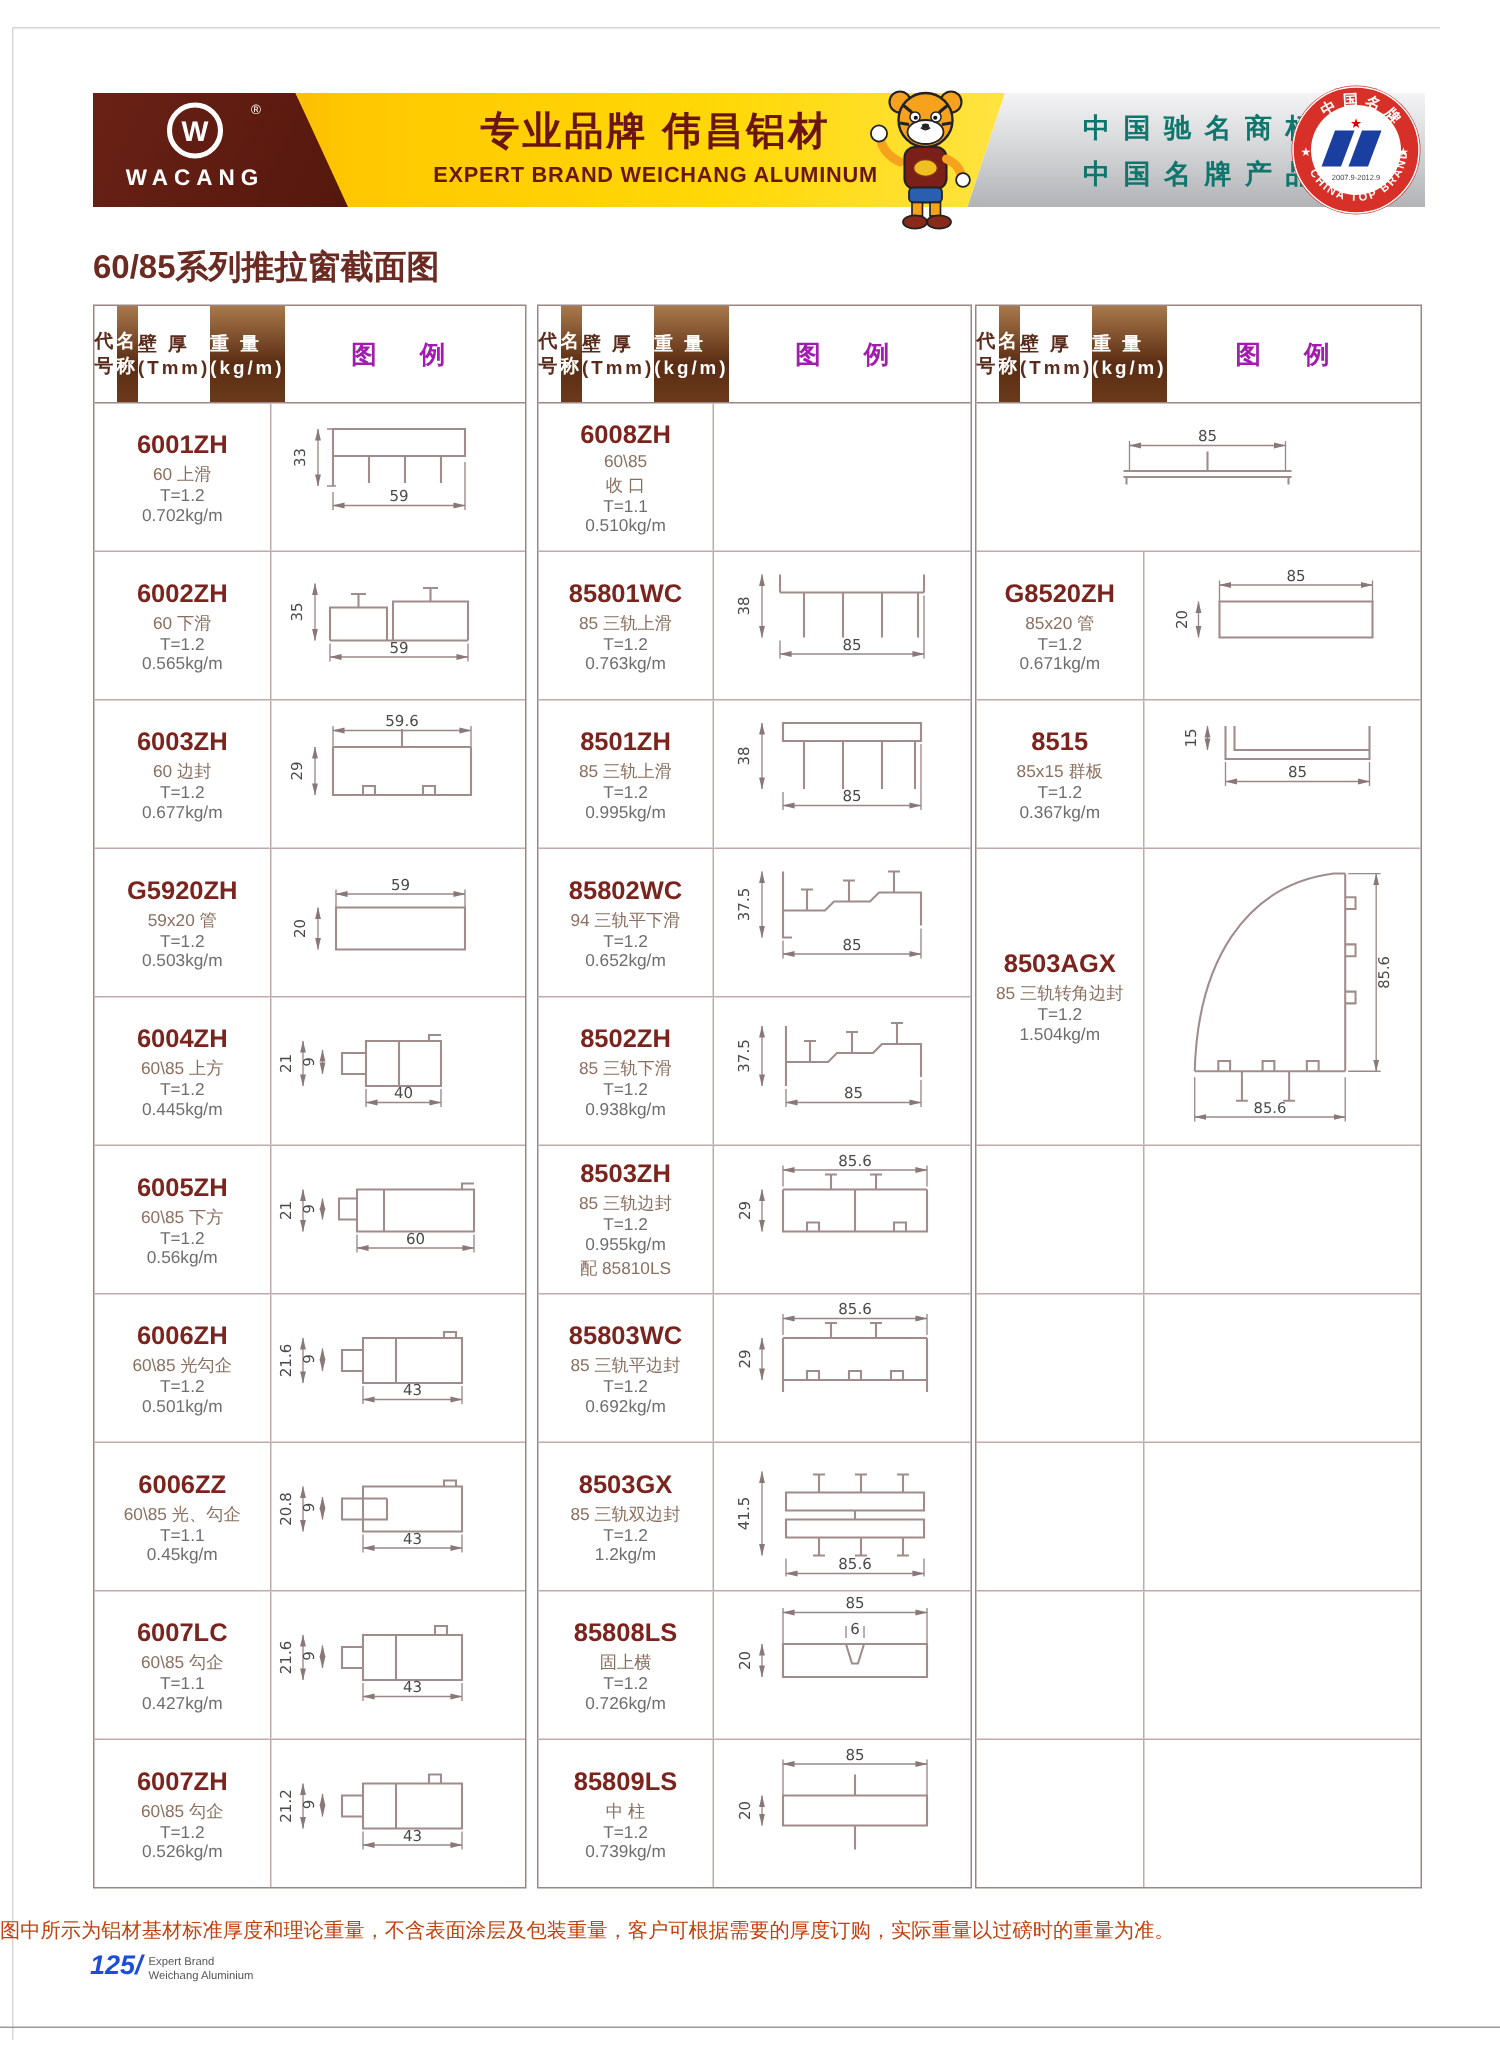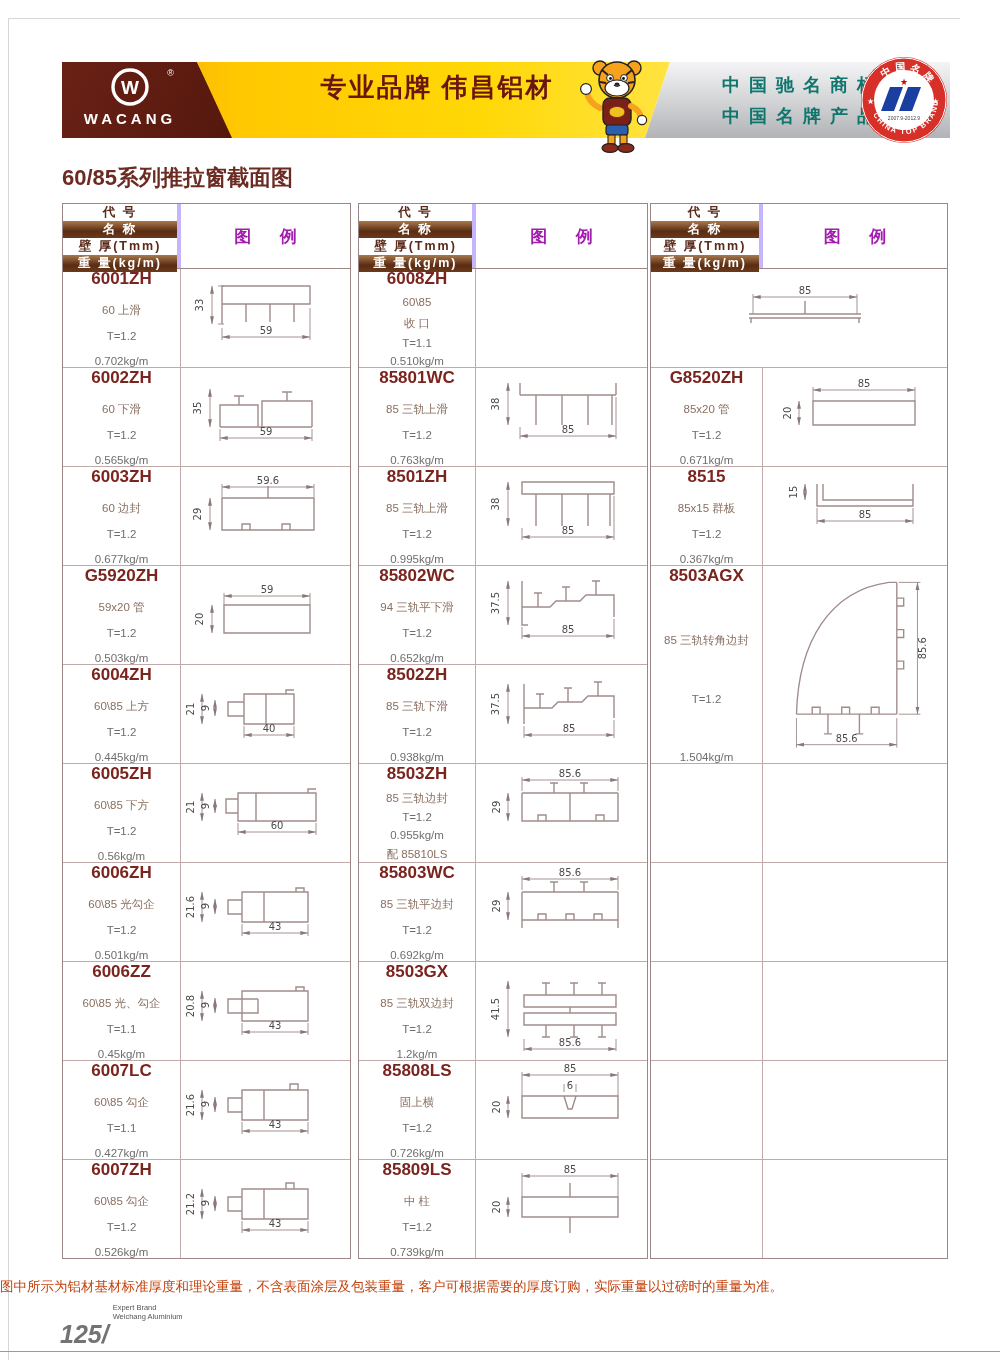--- a/index.html
+++ b/index.html
@@ -29,45 +29,45 @@
   .claim { position:absolute; left:660px; width:185px; text-align:justify; color:#0f766e;
            font-size:18px; font-weight:bold; letter-spacing:9px; white-space:nowrap; }
   .claim1 { top:11px; } .claim2 { top:42px; }
   .tiger { position:absolute; left:518px; top:-6px; }
   .badge { position:absolute; left:796px; top:-8px; }
   
   .ptitle { position:absolute; left:62px; top:163px; font-size:22px; font-weight:bold; color:#6b2b23; }
   
   .tbl { position:absolute; top:203px; border:1px solid #9c8585; background:#fff; }
   .thead { display:flex; height:65px; border-bottom:1px solid #9c8585; }
-  .thL { display:flex; flex-direction:column; border-right:4px solid #c4b5fd; }
+  .thL { display:flex; flex-direction:row; border-right:1px solid #c4b5fd; }
   .hbar { flex:1; display:flex; align-items:center; justify-content:center;
           font-weight:bold; font-size:12.5px; letter-spacing:2px; color:#5a2a1a; }
   .hbar.brown { background:linear-gradient(180deg,#a9794c 0%,#5a2c12 60%,#6b3a1c 100%); color:#fff; }
   .thR { flex:1; display:flex; align-items:center; justify-content:center; font-size:17px;
          font-weight:bold; color:#a21caf; letter-spacing:12px; text-indent:12px; }
   .row { display:flex; height:99px; border-bottom:1px solid #c0aaaa; }
   .row.tall { height:198px; }
   .row.last { height:98px; border-bottom:none; }
-  .cellL { display:flex; flex-direction:column; align-items:center; justify-content:space-between;
+  .cellL { display:flex; flex-direction:column; align-items:center; justify-content:center;
            text-align:center; border-right:1px solid #c0aaaa; }
   .t1 .cellL,.t1 .thL { width:118px; } .t2 .cellL,.t2 .thL { width:117px; } .t3 .cellL,.t3 .thL { width:112px; }
   .cellR { flex:1; display:flex; align-items:center; justify-content:center; }
   .code { font-size:17px; font-weight:bold; color:#7b241e; }
   .nm,.note { font-size:11.5px; color:#8a6f60; margin-top:2px; }
   .tt,.wt { font-size:11.5px; color:#6e6e6e; margin-top:1px; }
   
   .p { fill:none; stroke:#a18c8c; stroke-width:1.4; }
   .d { fill:none; stroke:#9a8888; stroke-width:0.9; }
   .t { fill:#4a4a4a; font-family:"DejaVu Sans",sans-serif; font-size:10px; }
   
   .fnote { position:absolute; left:0; top:1278px; width:823px; text-align:left;
            font-size:13.5px; color:#c2410c; }
   .pgnum { position:absolute; left:60px; top:1300px; display:flex; align-items:flex-start; }
-  .pgnum .n { font-size:25px; font-weight:bold; color:#737373; font-style:italic;margin-top:20px; }
+  .pgnum .n { font-size:18px; font-weight:bold; color:#1d4ed8; font-style:italic; }
   .pgnum .b { margin-left:4px; font-size:7.5px; color:#555; line-height:9px; padding-top:3px; }
   .botline { position:absolute; left:0; top:1351px; width:1000px; height:1px; background:#9a9a9a; }
 </style>
 </head>
 <body>
 
 <svg width="0" height="0" style="position:absolute">
   <defs>
     <marker id="ar" viewBox="0 0 10 6" refX="9.5" refY="3" markerWidth="9" markerHeight="6" orient="auto-start-reverse">
       <path d="M0,0.6 L10,3 L0,5.4 Z" fill="#8a7878"></path>
@@ -86,20 +86,21 @@
   <div class="wlogo">
     <svg width="46" height="42" viewBox="0 0 46 42">
       <circle cx="23" cy="21" r="17" fill="none" stroke="#fff" stroke-width="3.4"></circle>
       <text x="23" y="28" text-anchor="middle" fill="#fff" font-size="19" font-weight="bold">W</text>
     </svg>
     <span class="reg">®</span>
   </div>
   <div class="wacang">WACANG</div>
 
   <div class="bn-cn">专业品牌  伟昌铝材</div>
+  <div class="bn-en">EXPERT BRAND WEICHANG ALUMINUM</div>
 
   <div class="claim claim1">中国驰名商标</div>
   <div class="claim claim2">中国名牌产品</div>
 
   <svg class="tiger" width="78" height="100" viewBox="0 0 78 100">
     <circle cx="20" cy="12" r="7" fill="#f6a21c" stroke="#222" stroke-width="1.4"></circle>
     <circle cx="54" cy="12" r="7" fill="#f6a21c" stroke="#222" stroke-width="1.4"></circle>
     <circle cx="37" cy="24" r="18" fill="#f6a21c" stroke="#222" stroke-width="1.6"></circle>
     <path d="M22,14 l6,5 M52,14 l-6,5 M20,26 l6,1 M54,26 l-6,1" stroke="#222" stroke-width="2" fill="none"></path>
     <ellipse cx="37" cy="32" rx="12" ry="8" fill="#fff" stroke="#222" stroke-width="1.2"></ellipse>

